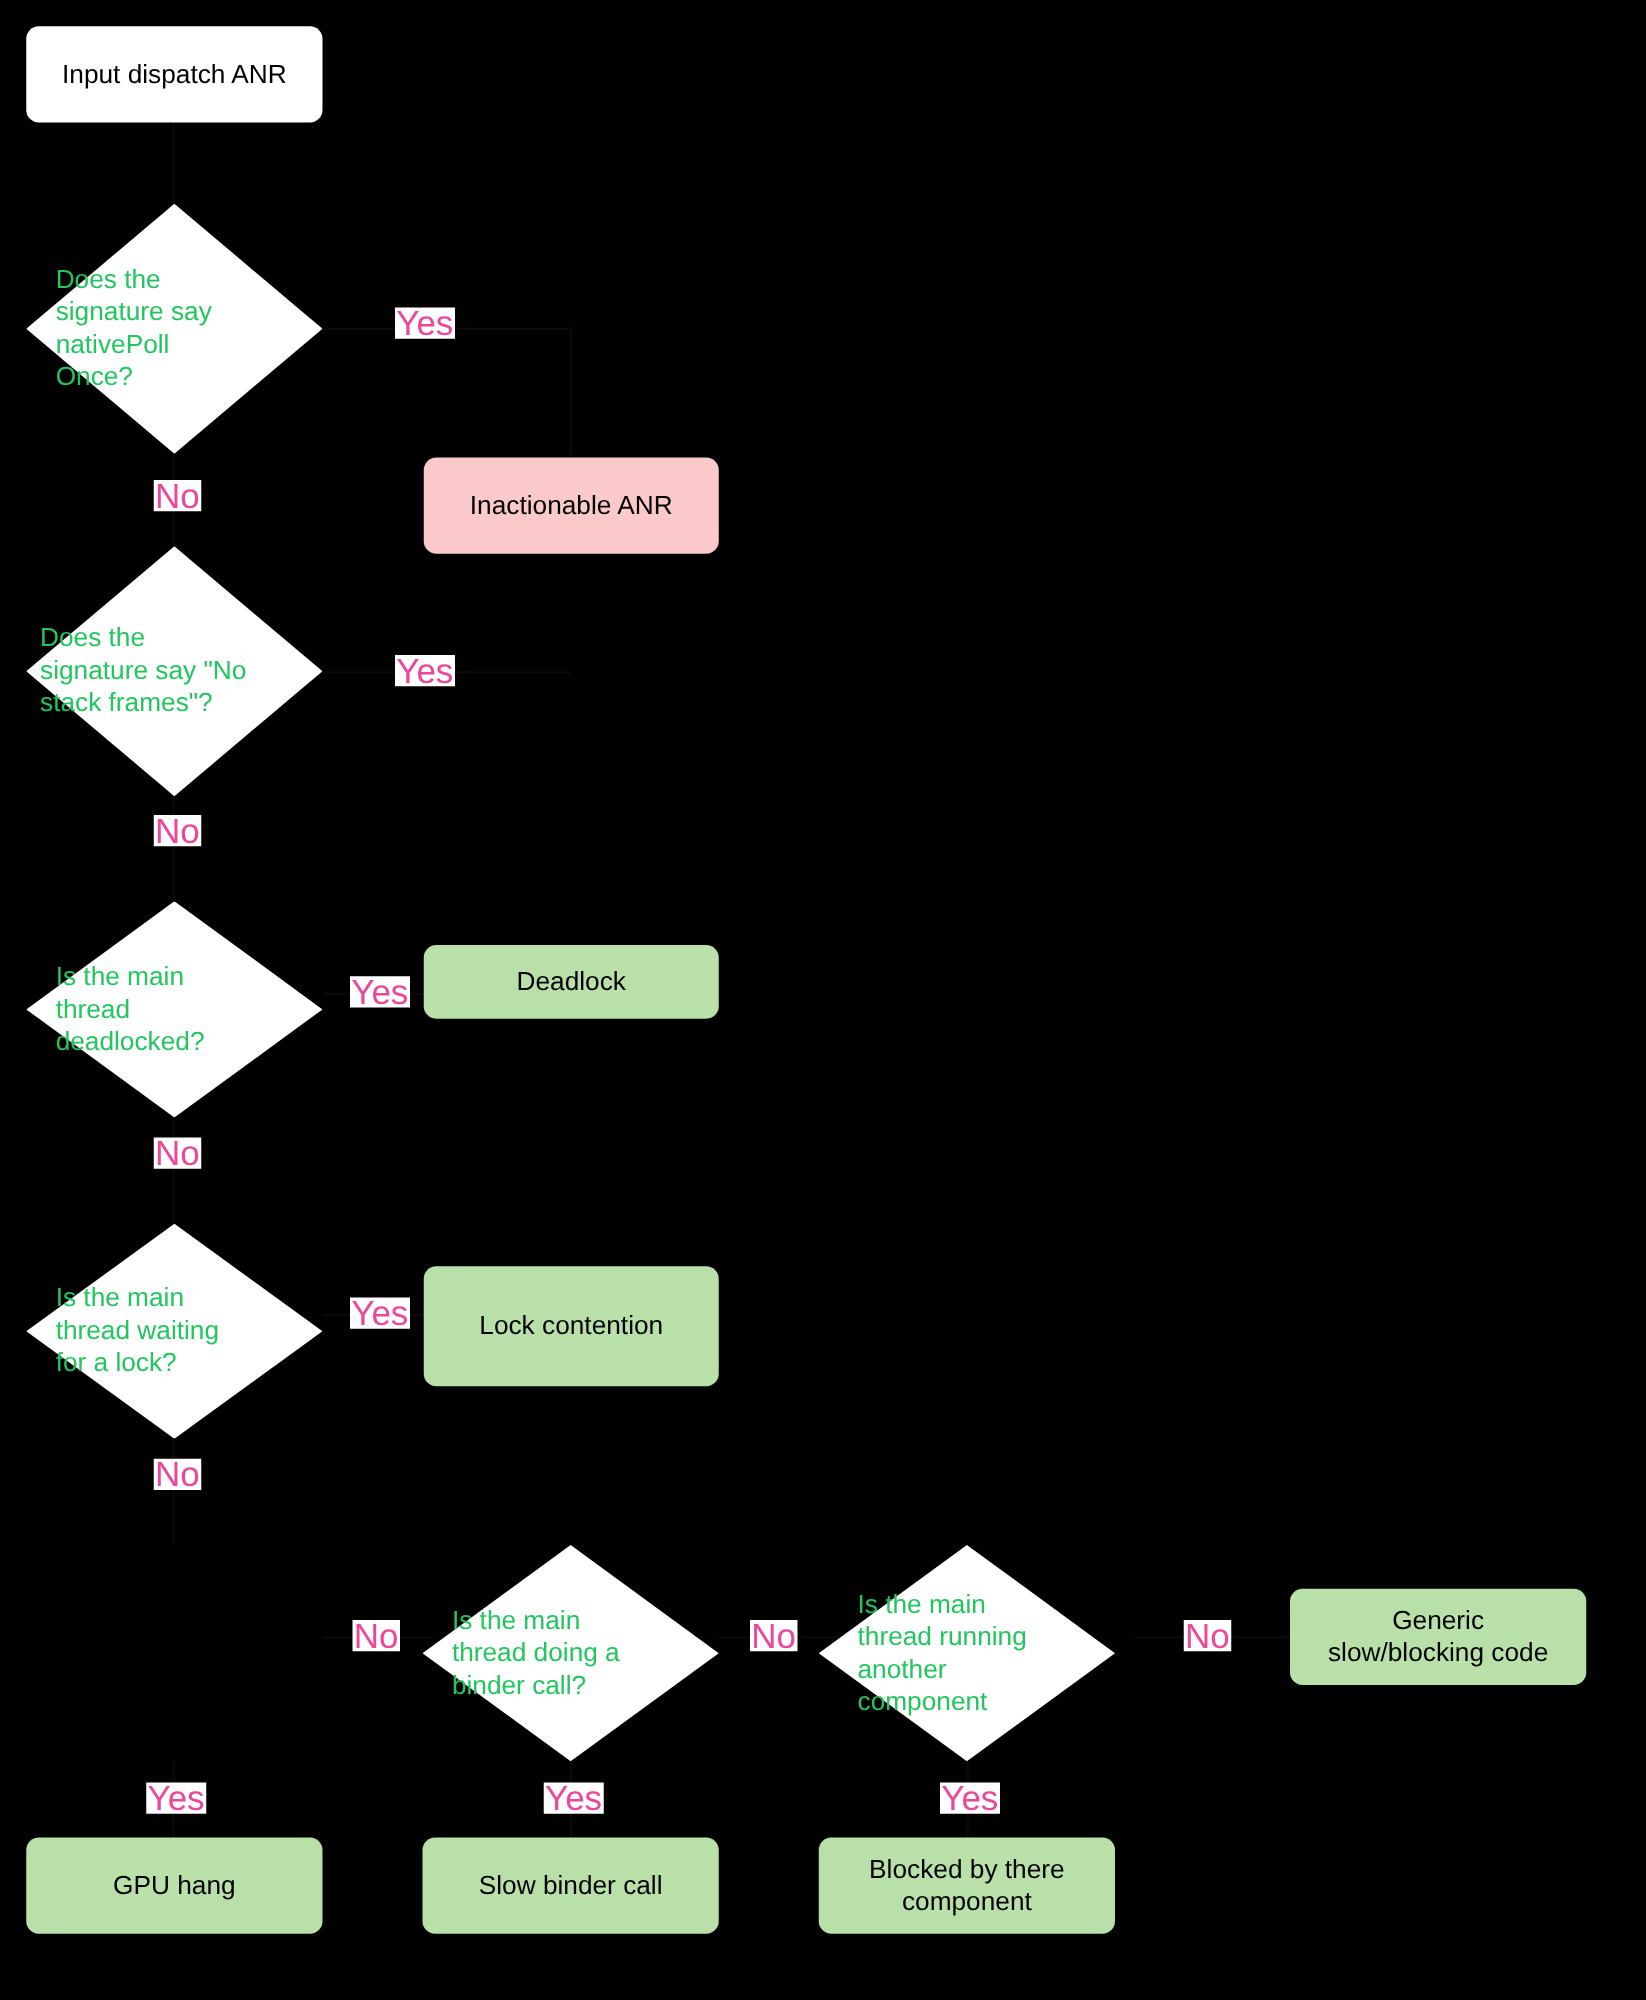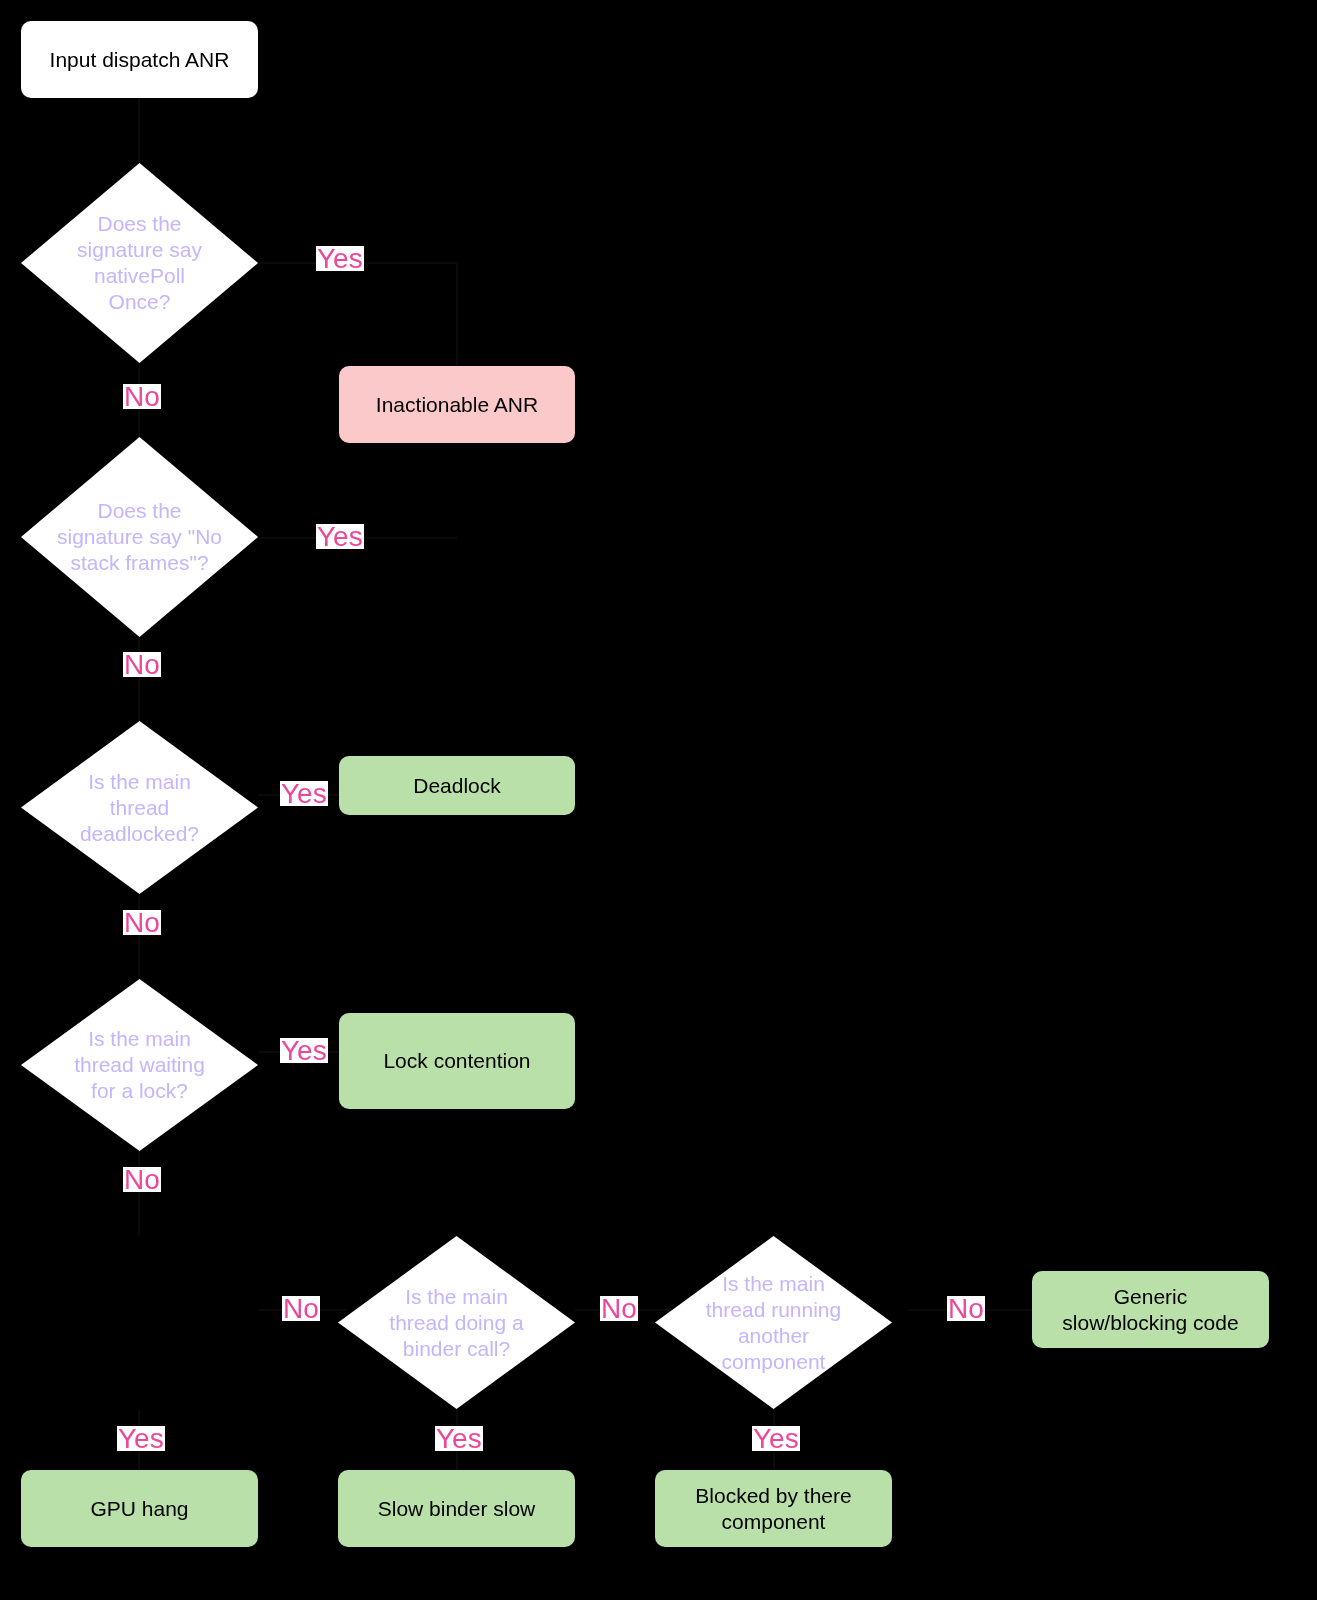--- a/index.html
+++ b/index.html
@@ -44,22 +44,22 @@
     inset: 0;
     background: #ffffff;
     clip-path: polygon(50% 0%, 100% 50%, 50% 100%, 0% 50%);
   }
   .diamond .dtext {
     position: absolute;
     left: 50%;
     top: 50%;
     transform: translate(-50%, -50%);
     width: 190px;
-    text-align: center;
-    color: #c4b5fd;
+    text-align: left;
+    color: #22c55e;
     font-size: 21px;
     line-height: 26px;
     white-space: pre-line;
     pointer-events: none;
   }
 
   
   .edge-label {
     position: absolute;
     background: #ffffff;
@@ -162,21 +162,21 @@
     <div class="shape"></div>
     <div class="dtext">Is the main
 thread doing a
 binder call?</div>
   </div>
 
   <div class="edge-label" style="left:600px; top:1296px;">No</div>
 
   <div class="edge-label" style="left:435px; top:1426px;">Yes</div>
 
-  <div class="node good" style="left:338px; top:1470px; width:237px; height:77px;">Slow binder slow</div>
+  <div class="node good" style="left:338px; top:1470px; width:237px; height:77px;">Slow binder call</div>
 
   <div class="diamond" style="left:655px; top:1236px; width:237px; height:173px;">
     <div class="shape"></div>
     <div class="dtext" style="width:175px;">Is the main
 thread running
 another
 component</div>
   </div>
 
   <div class="edge-label" style="left:947px; top:1296px;">No</div>

